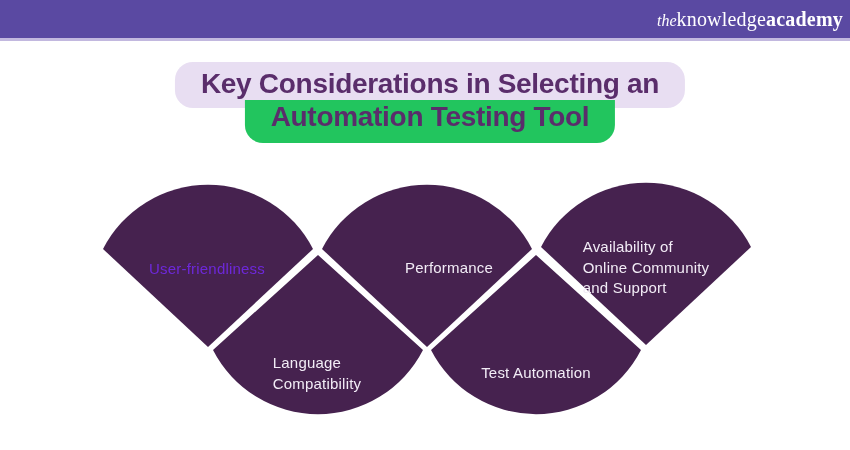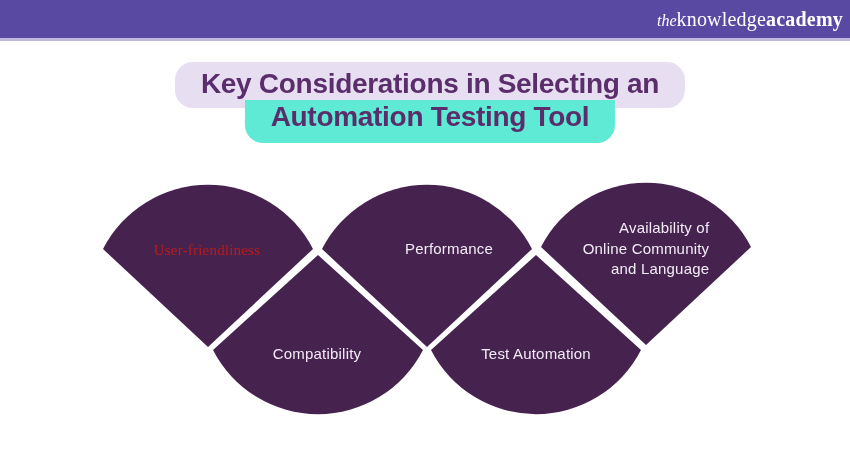--- a/index.html
+++ b/index.html
@@ -76,27 +76,28 @@
   }
 
   
   .shape {
     position: absolute;
     display: block;
   }
   .shape-label {
     position: absolute;
     transform: translate(-50%, -50%);
-    text-align: right;
+    text-align: left;
     font-size: 15px;
     font-weight: 400;
     line-height: 20.5px;
     letter-spacing: 0.2px;
     white-space: nowrap;
     z-index: 3;
+    margin-top: 19px;
   }
   
   .shape-1 { left: 103px; top: 184px; }
   .shape-2 { left: 322px; top: 184px; }
   .shape-3 { left: 541px; top: 182px; }
   
   .shape-4 { left: 213px; top: 255px; }
   .shape-5 { left: 431px; top: 255px; }
 
   
@@ -112,50 +113,51 @@
 <div class="canvas">
 
   <div class="header-bar" style="background: rgb(90, 73, 162);"></div>
   <div class="header-accent-line" style="background: rgb(194, 184, 223);"></div>
   <div class="brand-logo">
     <span class="logo-the">the</span><span class="logo-knowledge">knowledge</span><span class="logo-academy">academy</span>
   </div>
 
   <div class="title-block">
     <div class="title-pill line1" style="background: rgb(232, 222, 242); color: rgb(90, 45, 107);">Key Considerations in Selecting an</div>
-    <div class="title-pill line2" style="background: #5eead4; color: rgb(90, 45, 107);">Automation Testing Tool</div>
+    <div class="title-pill line2" style="background: #22c55e; color: rgb(90, 45, 107);">Automation Testing Tool</div>
   </div>
 
   <svg class="shape shape-1" width="210" height="163" viewBox="0 0 210 163">
     <path d="M 0 65 A 118 118 0 0 1 210 65 L 105 163 Z" style="fill: rgb(70, 34, 79);"></path>
   </svg>
   <svg class="shape shape-2" width="210" height="163" viewBox="0 0 210 163">
     <path d="M 0 65 A 118 118 0 0 1 210 65 L 105 163 Z" style="fill: rgb(70, 34, 79);"></path>
   </svg>
   <svg class="shape shape-3" width="210" height="163" viewBox="0 0 210 163">
     <path d="M 0 65 A 118 118 0 0 1 210 65 L 105 163 Z" style="fill: rgb(70, 34, 79);"></path>
   </svg>
   <svg class="shape shape-4" width="210" height="160" viewBox="0 0 210 160">
     <path d="M 105 0 L 210 95 A 118 118 0 0 1 0 95 Z" style="fill: rgb(70, 34, 79);"></path>
   </svg>
   <svg class="shape shape-5" width="210" height="160" viewBox="0 0 210 160">
     <path d="M 105 0 L 210 95 A 118 118 0 0 1 0 95 Z" style="fill: rgb(70, 34, 79);"></path>
   </svg>
 
-  <div class="shape-label label-1" style="color: #b91c1c; font-family: Liberation Serif, serif;">
+  <div class="shape-label label-1" style="color: #6d28d9;">
     <div>User-friendliness</div>
   </div>
   <div class="shape-label label-2" style="color: rgb(242, 236, 246);">
     <div>Performance</div>
   </div>
   <div class="shape-label label-3" style="color: rgb(242, 236, 246);">
     <div>Availability of</div>
     <div>Online Community</div>
-    <div>and Language</div>
+    <div>and Support</div>
   </div>
   <div class="shape-label label-4" style="color: rgb(242, 236, 246);">
+    <div>Language</div>
     <div>Compatibility</div>
   </div>
   <div class="shape-label label-5" style="color: rgb(242, 236, 246);">
     <div>Test Automation</div>
   </div>
 
 </div>
 
 </body></html>

